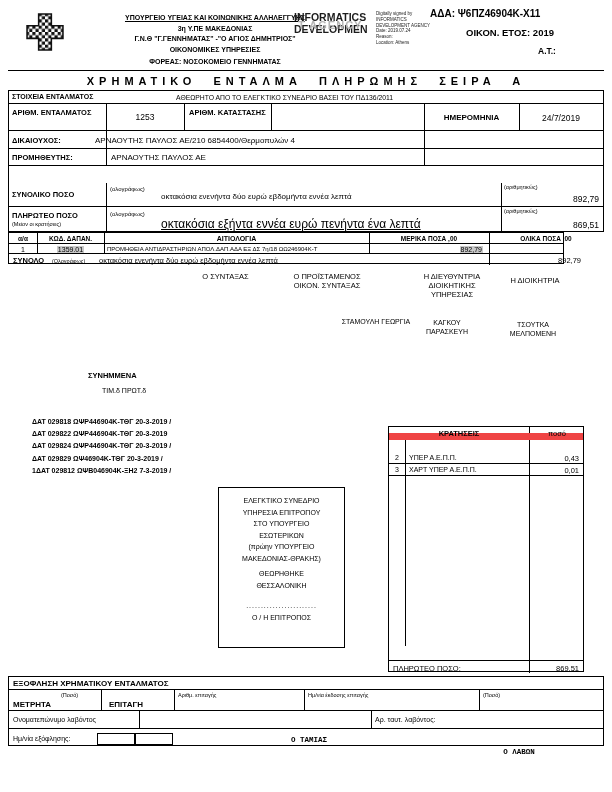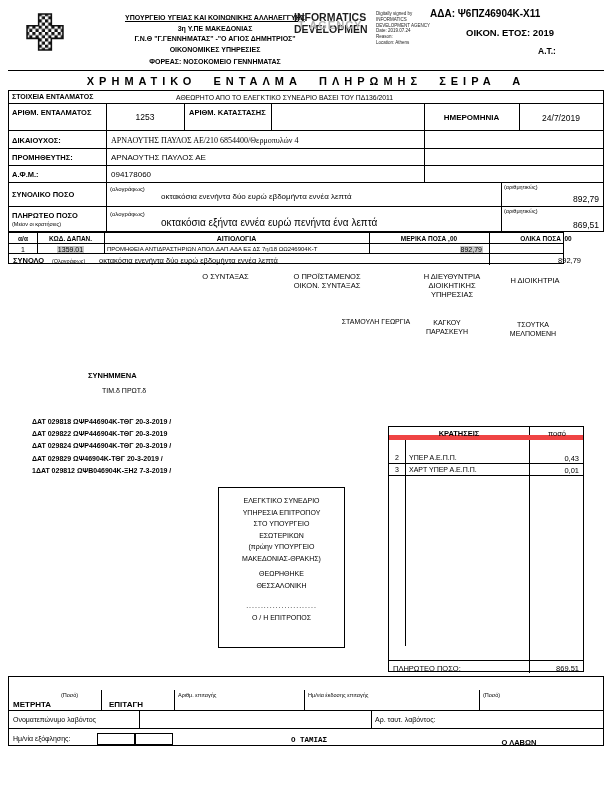--- a/index.html
+++ b/index.html
@@ -86,54 +86,48 @@
       <span class="abs bold" style="left:180px; top:4px; width:78px; font-size:7.5px; line-height:9px;">ΑΡΙΘΜ. ΚΑΤΑΣΤΑΣΗΣ</span>
       <span class="abs ctr" style="left:262px; top:8px; width:153px; font-size:8.5px;"></span>
       <span class="abs ctr bold" style="left:415px; top:9px; width:95px; font-size:8px;">ΗΜΕΡΟΜΗΝΙΑ</span>
       <span class="abs ctr" style="left:510px; top:9px; width:84px; font-size:8.5px;">24/7/2019</span>
     </div>
 
     <div class="row" style="top:40px; height:18px;">
       <div class="vl" style="left:97px;"></div>
       <div class="vl" style="left:415px;"></div>
       <span class="abs bold nw" style="left:3px; top:5px; font-size:7.5px;">ΔΙΚΑΙΟΥΧΟΣ:</span>
-      <span class="abs nw" style="left:102px; top:5px; font-size:8px;font-family:Liberation Serif, serif;">ΑΡΝΑΟΥΤΗΣ ΠΑΥΛΟΣ ΑΕ/210 6854400/Θερμοπυλών 4</span>
+      <span class="abs nw" style="left:86px; top:5px; font-size:8px;">ΑΡΝΑΟΥΤΗΣ ΠΑΥΛΟΣ ΑΕ/210 6854400/Θερμοπυλών 4</span>
     </div>
 
     <div class="row" style="top:58px; height:17px;">
       <div class="vl" style="left:97px;"></div>
       <div class="vl" style="left:415px;"></div>
       <span class="abs bold nw" style="left:3px; top:4px; font-size:7.5px;">ΠΡΟΜΗΘΕΥΤΗΣ:</span>
       <span class="abs nw" style="left:102px; top:4px; font-size:8px;">ΑΡΝΑΟΥΤΗΣ ΠΑΥΛΟΣ ΑΕ</span>
     </div>
 
-    <div class="row" style="top:75px; height:17px;">
-      <div class="vl" style="left:97px;"></div>
-      <div class="vl" style="left:415px;"></div>
-      <span class="abs bold nw" style="left:3px; top:4px; font-size:7.5px;">Α.Φ.Μ.:</span>
-      <span class="abs nw" style="left:102px; top:4px; font-size:8px;">094178060</span>
-    </div>
 
     <div class="row" style="top:92px; height:24px;">
       <div class="vl" style="left:97px;"></div>
       <div class="vl" style="left:492px;"></div>
       <span class="abs bold nw" style="left:3px; top:7px; font-size:7.5px;">ΣΥΝΟΛΙΚΟ ΠΟΣΟ</span>
       <span class="abs nw" style="left:101px; top:3px; font-size:6px;">(ολογράφως)</span>
       <span class="abs nw" style="left:152px; top:9px; font-size:8px;">οκτακόσια ενενήντα δύο ευρώ εβδομήντα εννέα λεπτά</span>
       <span class="abs nw" style="left:495px; top:1px; font-size:5.5px;">(αριθμητικώς)</span>
       <span class="abs rt nw" style="right:4px; bottom:2px; font-size:8.5px;">892,79</span>
     </div>
 
     <div class="row last" style="top:116px; height:26px;">
       <div class="vl" style="left:97px;"></div>
       <div class="vl" style="left:492px;"></div>
       <span class="abs bold nw" style="left:3px; top:4px; font-size:7.5px;">ΠΛΗΡΩΤΕΟ ΠΟΣΟ</span>
       <span class="abs nw" style="left:3px; top:14px; font-size:5.5px;">(Μείον οι κρατήσεις)</span>
       <span class="abs nw" style="left:101px; top:4px; font-size:6px;">(ολογράφως)</span>
-      <span class="abs nw" style="left:152px; top:10px; font-size:10px;">οκτακόσια εξήντα εννέα ευρώ πενήντα ένα λεπτά</span>
+      <span class="abs nw" style="left:152px; top:10px; font-size:12px;text-decoration:underline;">οκτακόσια εξήντα εννέα ευρώ πενήντα ένα λεπτά</span>
       <span class="abs nw" style="left:495px; top:1px; font-size:5.5px;">(αριθμητικώς)</span>
       <span class="abs rt nw" style="right:4px; bottom:3px; font-size:8.5px;">869,51</span>
     </div>
   </div>
 
   <div class="tbl" style="left:8px; top:232px; width:556px; height:32px;">
 
     <div class="row" style="top:0; height:11px;">
       <div class="vl" style="left:28px;"></div>
       <div class="vl" style="left:95px;"></div>
@@ -184,21 +178,21 @@
     <div class="nw">ΔΑΤ 029822  ΩΨΡ446904Κ-ΤΘΓ 20-3-2019</div>
     <div class="nw">ΔΑΤ 029824  ΩΨΡ446904Κ-ΤΘΓ 20-3-2019  /</div>
     <div class="nw">ΔΑΤ 029829  ΩΨ46904Κ-ΤΘΓ 20-3-2019  /</div>
     <div class="nw">1ΔΑΤ 029812  ΩΨΒ046904Κ-ΞΗ2 7-3-2019  /</div>
   </div>
 
   <div class="abs" style="left:388px; top:426px; width:196px; height:246px; border:1px solid #000;">
     <div class="vl" style="left:140px; top:0; height:246px;"></div>
     <div class="vl" style="left:16px; top:13px; height:206px;"></div>
 
-    <div class="abs" style="left:0; top:0; width:100%; height:13px; border-bottom:5px solid #ef4444;">
+    <div class="abs" style="left:0; top:0; width:100%; height:13px; border-bottom:7px solid #ef4444;">
       <span class="abs ctr bold" style="left:0; top:2px; width:140px; font-size:7.5px;">ΚΡΑΤΗΣΕΙΣ</span>
       <span class="abs ctr" style="left:140px; top:2px; width:56px; font-size:7.5px;">ποσό</span>
     </div>
 
     <div class="abs" style="left:0; top:25px; width:100%; height:12px; border-bottom:1px solid #000;">
       <span class="abs ctr" style="left:0; top:2px; width:16px; font-size:7px;">2</span>
       <span class="abs nw" style="left:20px; top:2px; font-size:7px;">ΥΠΕΡ Α.Ε.Π.Π.</span>
       <span class="abs rt nw" style="left:140px; top:2px; width:50px; font-size:7.5px;">0,43</span>
     </div>
     <div class="abs" style="left:0; top:37px; width:100%; height:12px; border-bottom:1px solid #000;">
@@ -221,20 +215,23 @@
     <div>(πρώην ΥΠΟΥΡΓΕΙΟ</div>
     <div>ΜΑΚΕΔΟΝΙΑΣ-ΘΡΑΚΗΣ)</div>
     <div style="margin-top:4px;">ΘΕΩΡΗΘΗΚΕ</div>
     <div>ΘΕΣΣΑΛΟΝΙΚΗ</div>
     <div class="dots" style="margin-top:9px;">........................</div>
     <div>Ο / Η ΕΠΙΤΡΟΠΟΣ</div>
   </div>
 
   <div class="tbl" style="left:8px; top:676px; width:596px; height:70px;">
 
+    <div class="row" style="top:0; height:13px;">
+      <span class="abs bold nw" style="left:4px; top:2px; font-size:8px;">ΕΞΟΦΛΗΣΗ ΧΡΗΜΑΤΙΚΟΥ ΕΝΤΑΛΜΑΤΟΣ</span>
+    </div>
 
     <div class="row" style="top:13px; height:21px;">
       <div class="vl" style="left:92px;"></div>
       <div class="vl" style="left:165px;"></div>
       <div class="vl" style="left:295px;"></div>
       <div class="vl" style="left:470px;"></div>
       <span class="abs bold nw" style="left:4px; top:10px; font-size:8px;">ΜΕΤΡΗΤΑ</span>
       <span class="abs nw" style="left:52px; top:2px; font-size:5.5px;">(Ποσό)</span>
       <span class="abs bold nw" style="left:100px; top:10px; font-size:8px;">ΕΠΙΤΑΓΗ</span>
       <span class="abs nw" style="left:299px; top:2px; font-size:5.5px; left:169px;">Αριθμ. επιταγής</span>
@@ -247,17 +244,17 @@
       <div class="vl" style="left:362px;"></div>
       <span class="abs nw" style="left:4px; top:5px; font-size:7px;">Ονοματεπώνυμο λαβόντος</span>
       <span class="abs nw" style="left:366px; top:5px; font-size:7px;">Αρ. ταυτ. λαβόντος:</span>
     </div>
 
     <div class="row last" style="top:52px; height:18px;">
       <span class="abs nw" style="left:4px; top:6px; font-size:7px;">Ημ/νία εξόφλησης:</span>
       <span class="cell-box" style="left:88px; top:4px; width:38px; height:12px;"></span>
       <span class="cell-box" style="left:126px; top:4px; width:38px; height:12px;"></span>
       <span class="abs ctr bold" style="left:240px; top:7px; width:120px; font-size:7.5px;font-family:Liberation Mono, monospace;">Ο ΤΑΜΙΑΣ</span>
-      <span class="abs ctr bold" style="left:450px; top:9px; width:120px; font-size:7.5px;">Ο ΛΑΒΩΝ</span>
+      <span class="abs ctr bold" style="left:450px; top:19px; width:120px; font-size:7.5px;font-family:Liberation Mono, monospace;">Ο ΛΑΒΩΝ</span>
     </div>
   </div>
 
 </div>
 
 </body></html>

